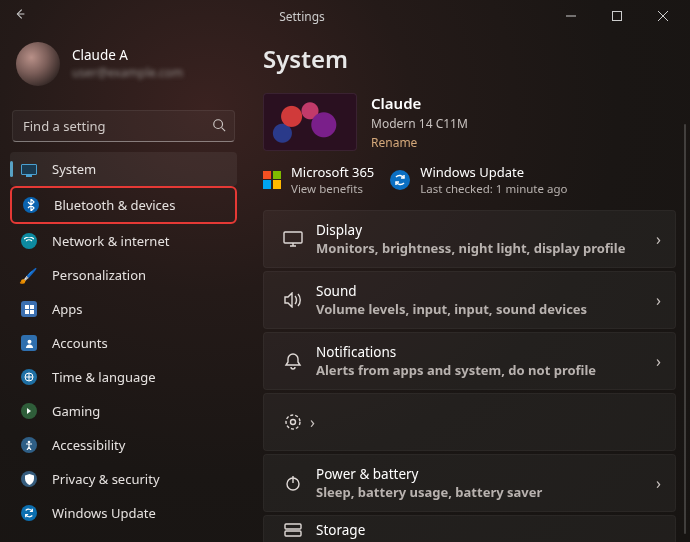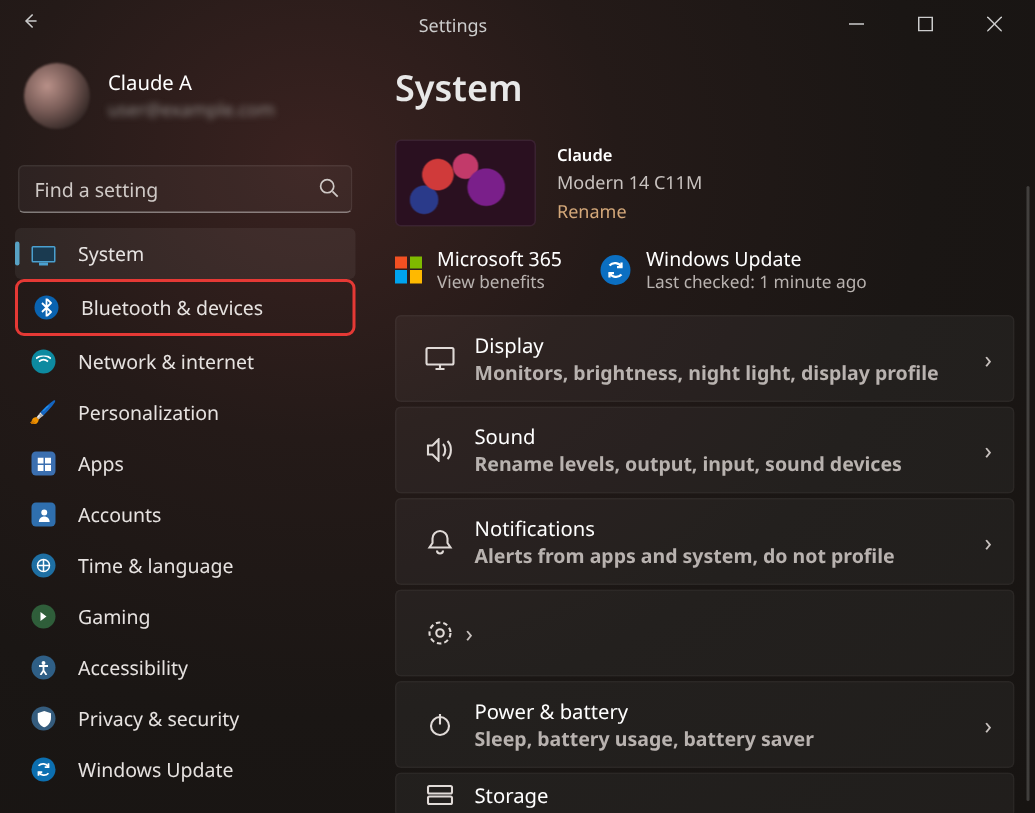--- a/index.html
+++ b/index.html
@@ -97,24 +97,24 @@
     width: 94px; height: 58px; border-radius: 4px;
     background:
       radial-gradient(circle at 30% 40%, #d03a3a 0 10px, transparent 11px),
       radial-gradient(circle at 65% 55%, #7a1f8a 0 12px, transparent 13px),
       radial-gradient(circle at 50% 30%, #c23a6a 0 8px, transparent 9px),
       radial-gradient(circle at 20% 70%, #2a3a8a 0 9px, transparent 10px),
       #2a1020;
     border: 1px solid rgba(255,255,255,0.08);
   }
   .devinfo { font-size: 12px; }
-  .devname { font-size: 11px; font-weight: 600; color:#fff;}
+  .devname { font-size: 15px; font-weight: 600; color:#fff;}
   .devmodel { color: #c8c2bf; margin-top:2px;}
   .devrename { color: #d4a87a; margin-top:2px; }
-  .inforow { display: flex; gap: 26px; margin-bottom: 14px; }
+  .inforow { display: flex; gap: 16px; margin-bottom: 14px; }
   .infoitem { display: flex; align-items: center; gap: 10px; font-size: 12px; }
   .infoitem .t1 { font-size: 13px; color: #fff; }
   .infoitem .t2 { color: #b8b2af; font-size: 11.5px;}
   .ms-logo{width:18px;height:18px;display:grid;grid-template-columns:1fr 1fr;grid-template-rows:1fr 1fr;gap:1.5px;}
   .ms-logo span:nth-child(1){background:#f25022}.ms-logo span:nth-child(2){background:#7fba00}
   .ms-logo span:nth-child(3){background:#00a4ef}.ms-logo span:nth-child(4){background:#ffb900}
   .wu-icon{width:20px;height:20px;border-radius:50%;background:#0b6fc2;display:flex;align-items:center;justify-content:center;}
   .cards { display: flex; flex-direction: column; gap: 3px; }
   .card {
     background: rgba(255,255,255,0.045);
@@ -351,21 +351,21 @@
       </div>
 
       <div class="card">
         <div class="icon">
           <svg width="20" height="16" viewBox="0 0 20 16" fill="none" stroke="currentColor" stroke-width="1.4">
               <path d="M2 5h3l4-4v14l-4-4H2zM12 4c2 2 2 6 0 8M15 2c3 3 3 9 0 12"></path>
             </svg>
         </div>
         <div class="txt">
           <div class="lbl">Sound</div>
-          <div class="sub">Rename levels, output, input, sound devices</div>
+          <div class="sub">Volume levels, input, input, sound devices</div>
         </div>
         <div class="chev">›</div>
       </div>
 
       <div class="card">
         <div class="icon">
           <svg width="18" height="18" viewBox="0 0 18 18" fill="none" stroke="currentColor" stroke-width="1.4">
               <path d="M9 2a5 5 0 00-5 5v3l-2 3h14l-2-3V7a5 5 0 00-5-5zM7 15a2 2 0 004 0"></path>
             </svg>
         </div>

